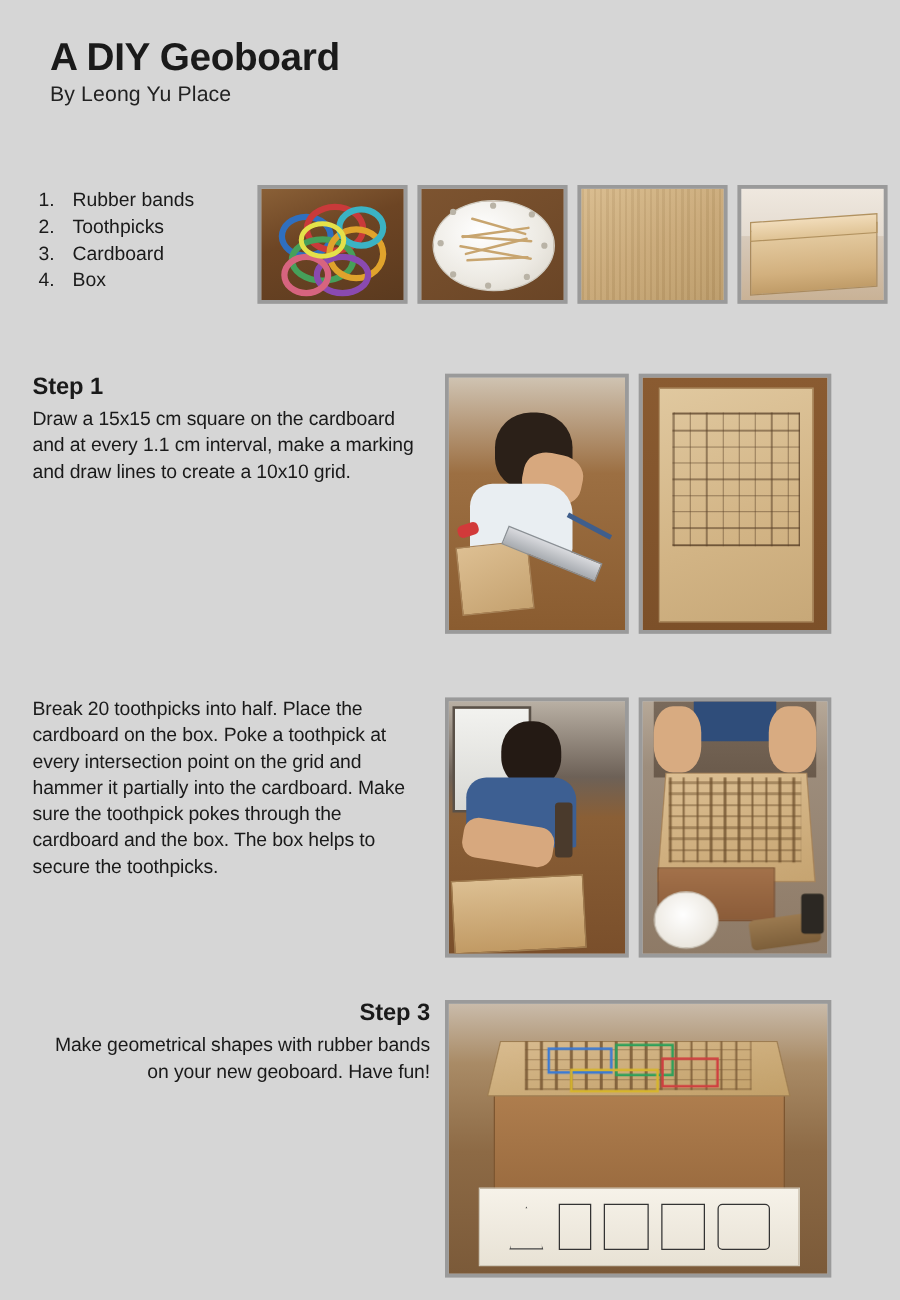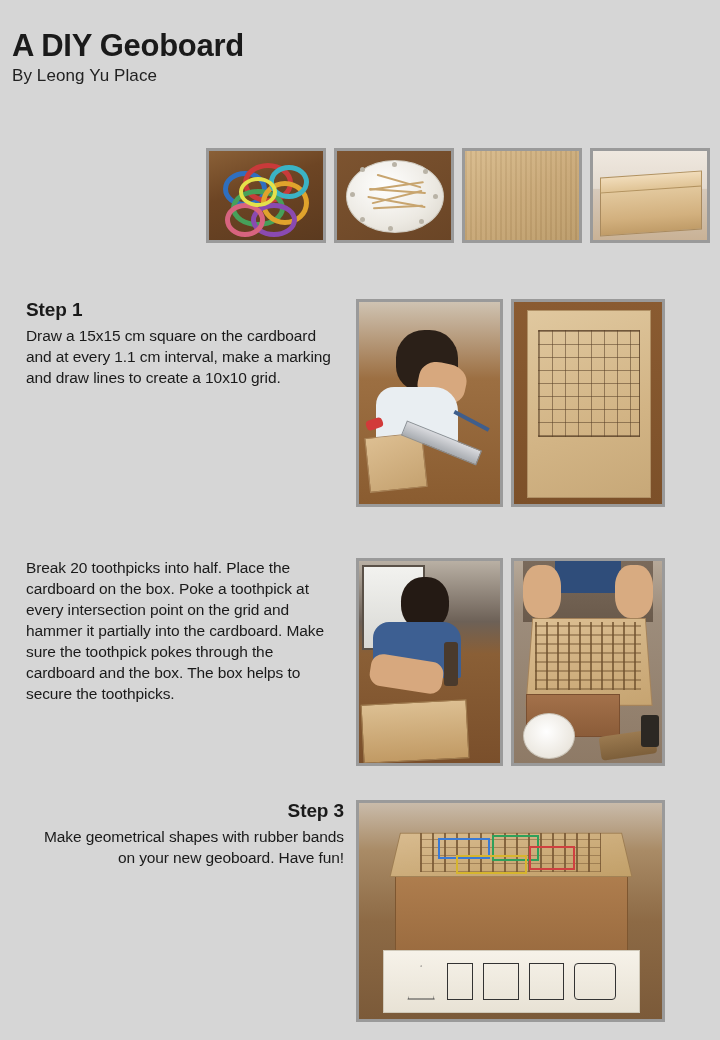--- a/index.html
+++ b/index.html
@@ -13,21 +13,21 @@
     font-family: "Liberation Sans", sans-serif;
     color: #1a1a1a;
     overflow: hidden;
     position: relative;
   }
   .page {
     position: relative;
     width: 632px;
     height: 1040px;
     box-sizing: border-box;
-    padding: 28px 26px 10px 12px;
+    padding: 28px 26px 10px 40px;
   }
   .title {
     font-size: 31px;
     font-weight: bold;
     letter-spacing: -0.3px;
     margin: 0 0 2px 0;
     line-height: 1.15;
   }
   .byline {
     font-size: 17px;
@@ -361,20 +361,26 @@
 </head>
 <body>
 
 <div class="page">
 
   <h1 class="title">A DIY Geoboard</h1>
   <p class="byline">By Leong Yu Place</p>
 
   <div class="materials-row">
     <div class="materials-text">
+      <ol class="materials-list">
+        <li>Rubber bands</li>
+        <li>Toothpicks</li>
+        <li>Cardboard</li>
+        <li>Box</li>
+      </ol>
     </div>
 
     <div class="materials-photos">
 
       <div class="frame" style="width:120px;height:95px;">
         <div class="photo p-bands">
           <div class="band" style="left:14px;top:20px;width:34px;height:26px;border-width:5px;border-color:#2f6fbf;"></div>
           <div class="band" style="left:34px;top:12px;width:40px;height:30px;border-width:5px;border-color:#c93a3a;"></div>
           <div class="band" style="left:22px;top:38px;width:44px;height:28px;border-width:5px;border-color:#46a05a;"></div>
           <div class="band" style="left:52px;top:30px;width:38px;height:34px;border-width:5px;border-color:#e0a32c;"></div>

